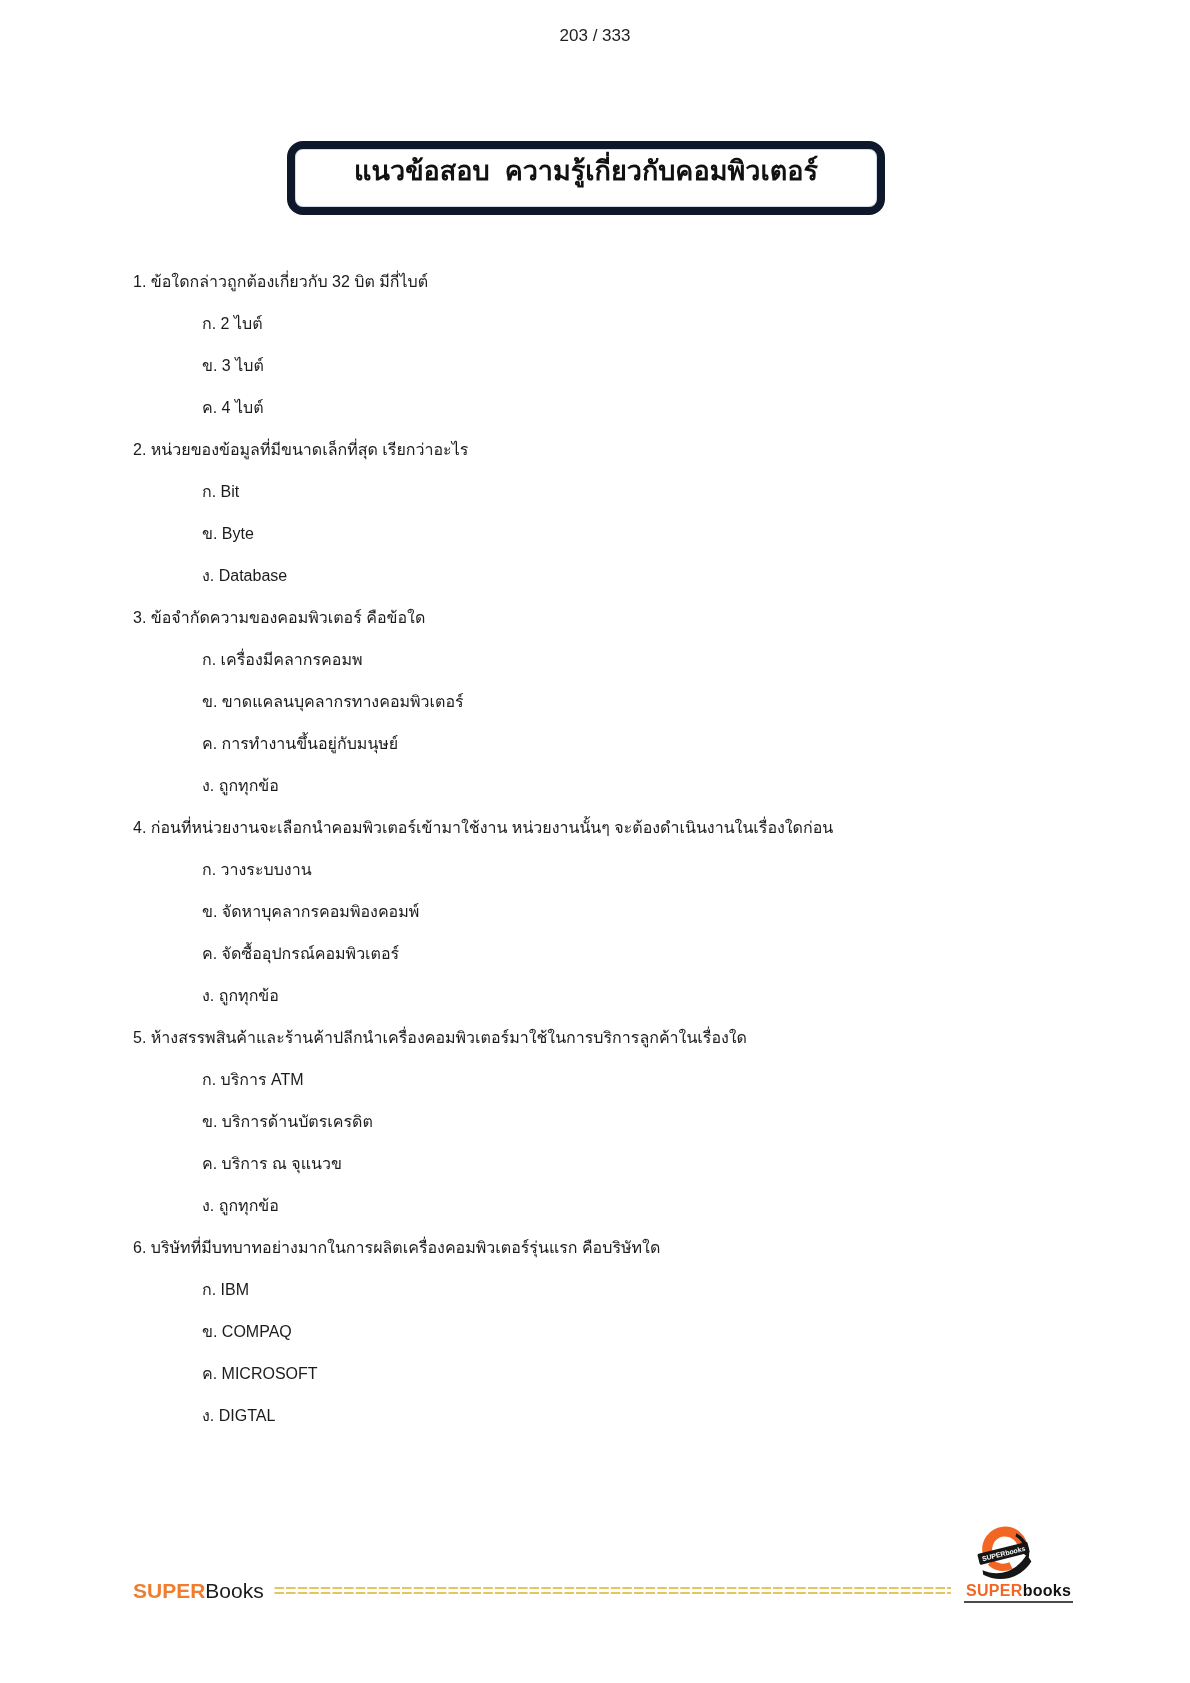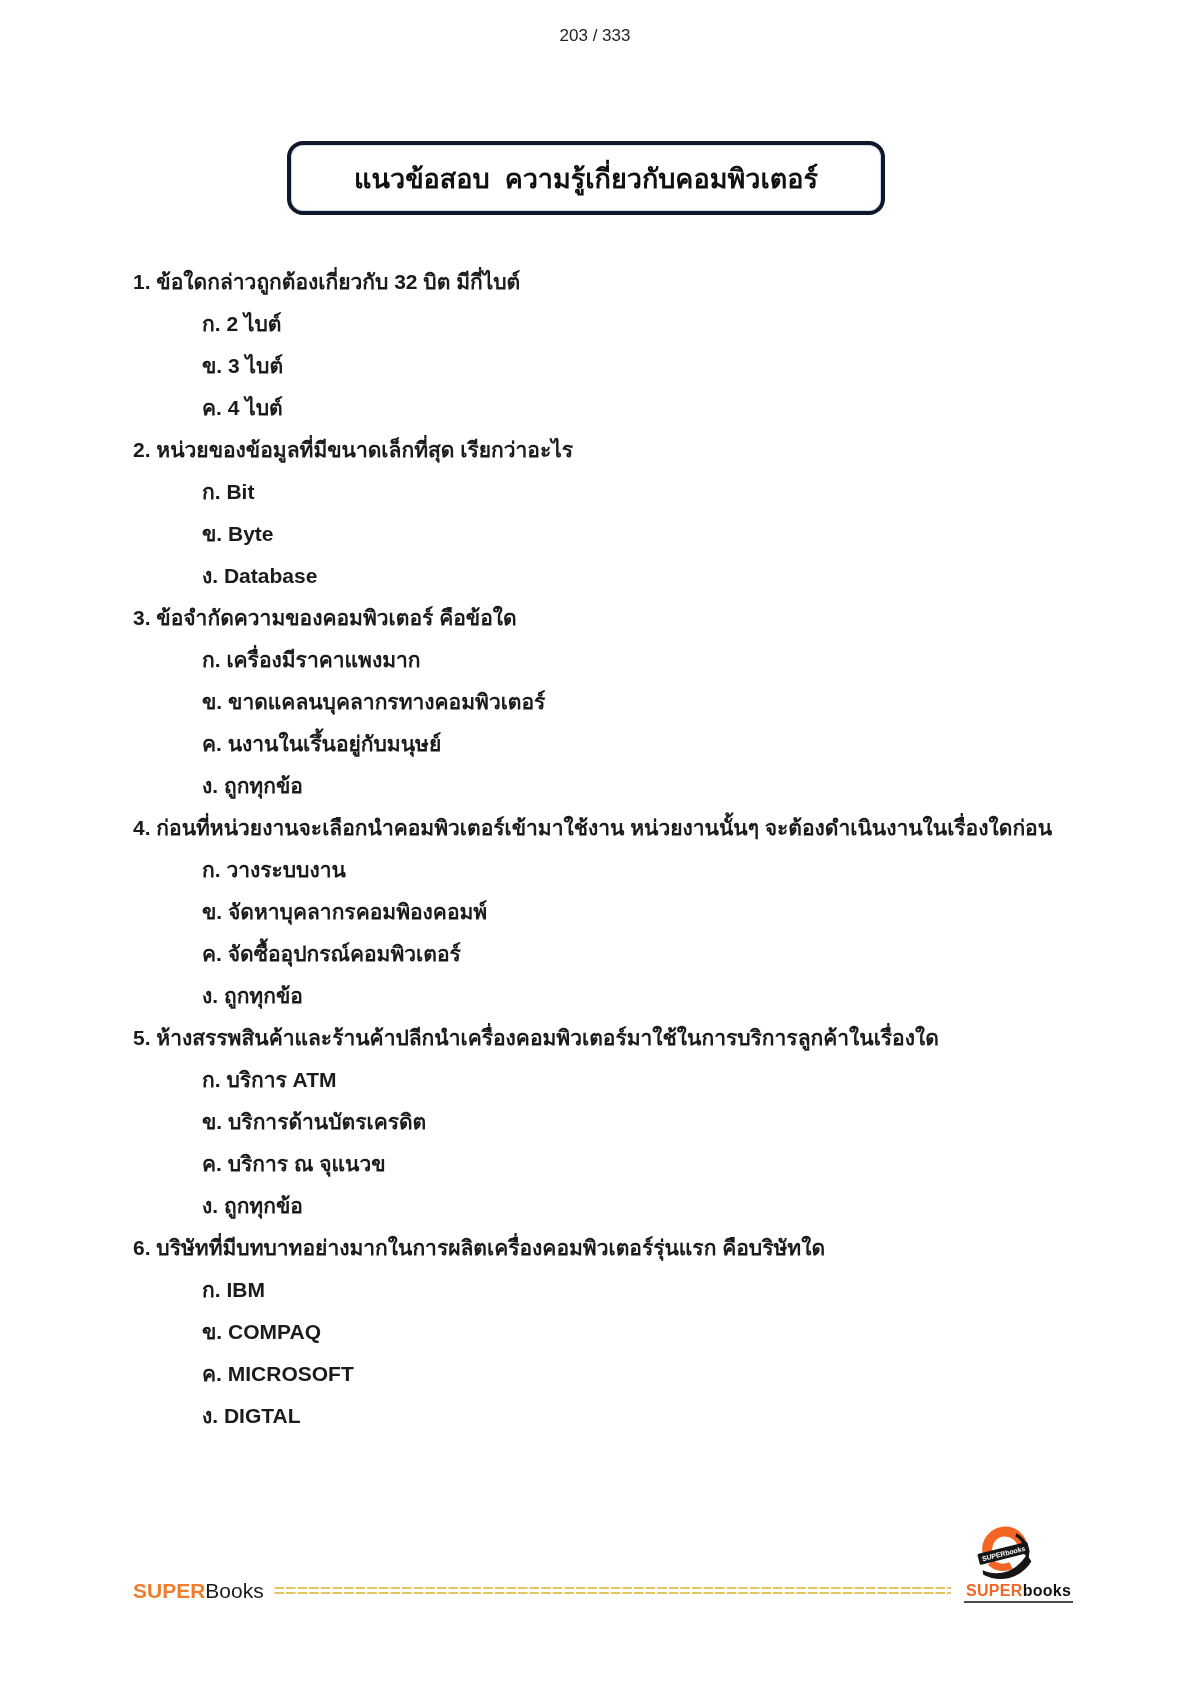--- a/index.html
+++ b/index.html
@@ -12,33 +12,32 @@
     overflow:hidden;
   }
   .page-number {
     position:absolute; top:26px; left:0; right:0;
     text-align:center; font-size:17px; color:#1f1f1f;
   }
   .title-box {
     position:absolute; left:287px; top:141px;
     width:598px; height:74px;
     box-sizing:border-box;
-    border:4px solid #0f172a;
+    border:8px solid #0f172a;
     border-radius:16px;
-    display:flex; align-items:center; justify-content:center;
+    display:flex; align-items:flex-start; justify-content:center;
     font-size:27px; font-weight:700; color:#111;
     white-space:pre;
     box-shadow:inset 0 0 0 1px #cfdcec;
   }
   .content { position:absolute; left:0; top:261px; width:100%; }
   .line {
     height:42px; line-height:42px;
-    font-size:21px; white-space:nowrap;
+    font-size:16px; white-space:nowrap;
     color:#1b1b1b;
-    font-weight:bold;
   }
   .q   { padding-left:133px; }
   .opt { padding-left:202px; }
 
   .footer-row {
     position:absolute; left:133px; top:1577px;
     width:818px; height:28px;
     display:flex; align-items:center;
   }
   .brand { font-size:21px; white-space:nowrap; }
@@ -80,23 +79,23 @@
     <div class="line opt">ก. 2 ไบต์</div>
     <div class="line opt">ข. 3 ไบต์</div>
     <div class="line opt">ค. 4 ไบต์</div>
 
     <div class="line q">2. หน่วยของข้อมูลที่มีขนาดเล็กที่สุด เรียกว่าอะไร</div>
     <div class="line opt">ก. Bit</div>
     <div class="line opt">ข. Byte</div>
     <div class="line opt">ง. Database</div>
 
     <div class="line q">3. ข้อจำกัดความของคอมพิวเตอร์ คือข้อใด</div>
-    <div class="line opt">ก. เครื่องมีราคาแพงมาก</div>
+    <div class="line opt">ก. เครื่องมีคลากรคอมพ</div>
     <div class="line opt">ข. ขาดแคลนบุคลากรทางคอมพิวเตอร์</div>
-    <div class="line opt">ค. นงานในเรึ้นอยู่กับมนุษย์</div>
+    <div class="line opt">ค. การทำงานขึ้นอยู่กับมนุษย์</div>
     <div class="line opt">ง. ถูกทุกข้อ</div>
 
     <div class="line q">4. ก่อนที่หน่วยงานจะเลือกนำคอมพิวเตอร์เข้ามาใช้งาน หน่วยงานนั้นๆ จะต้องดำเนินงานในเรื่องใดก่อน</div>
     <div class="line opt">ก. วางระบบงาน</div>
     <div class="line opt">ข. จัดหาบุคลากรคอมพิองคอมพ์</div>
     <div class="line opt">ค. จัดซื้ออุปกรณ์คอมพิวเตอร์</div>
     <div class="line opt">ง. ถูกทุกข้อ</div>
 
     <div class="line q">5. ห้างสรรพสินค้าและร้านค้าปลีกนำเครื่องคอมพิวเตอร์มาใช้ในการบริการลูกค้าในเรื่องใด</div>
     <div class="line opt">ก. บริการ ATM</div>

